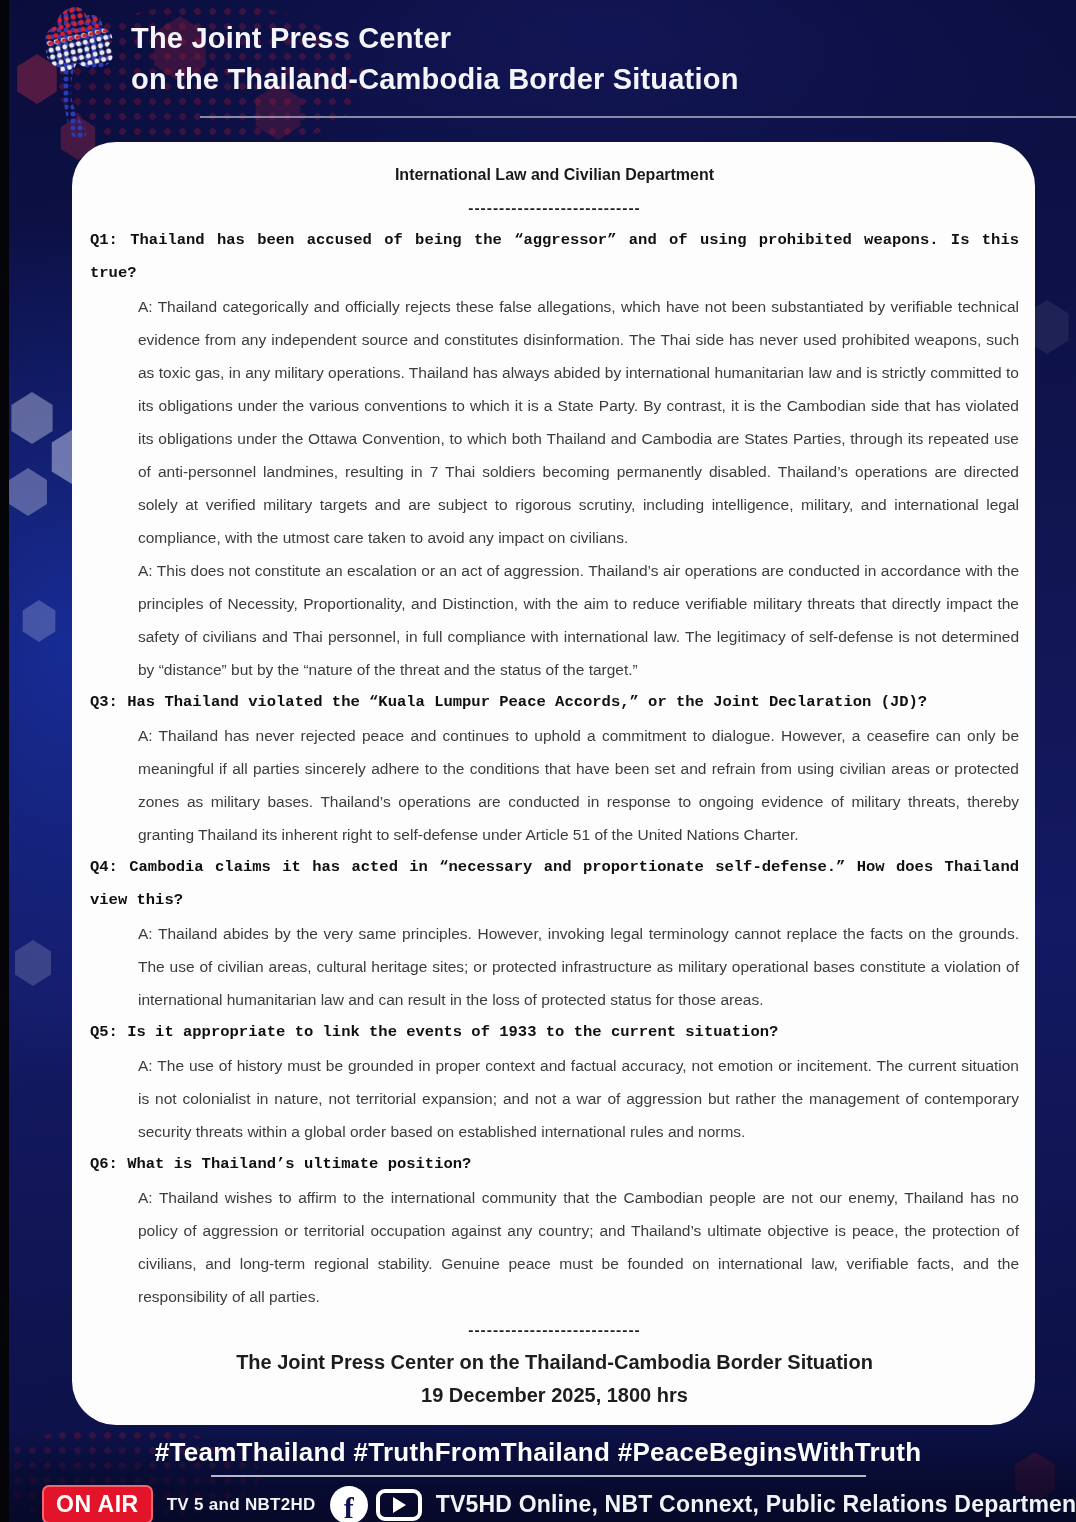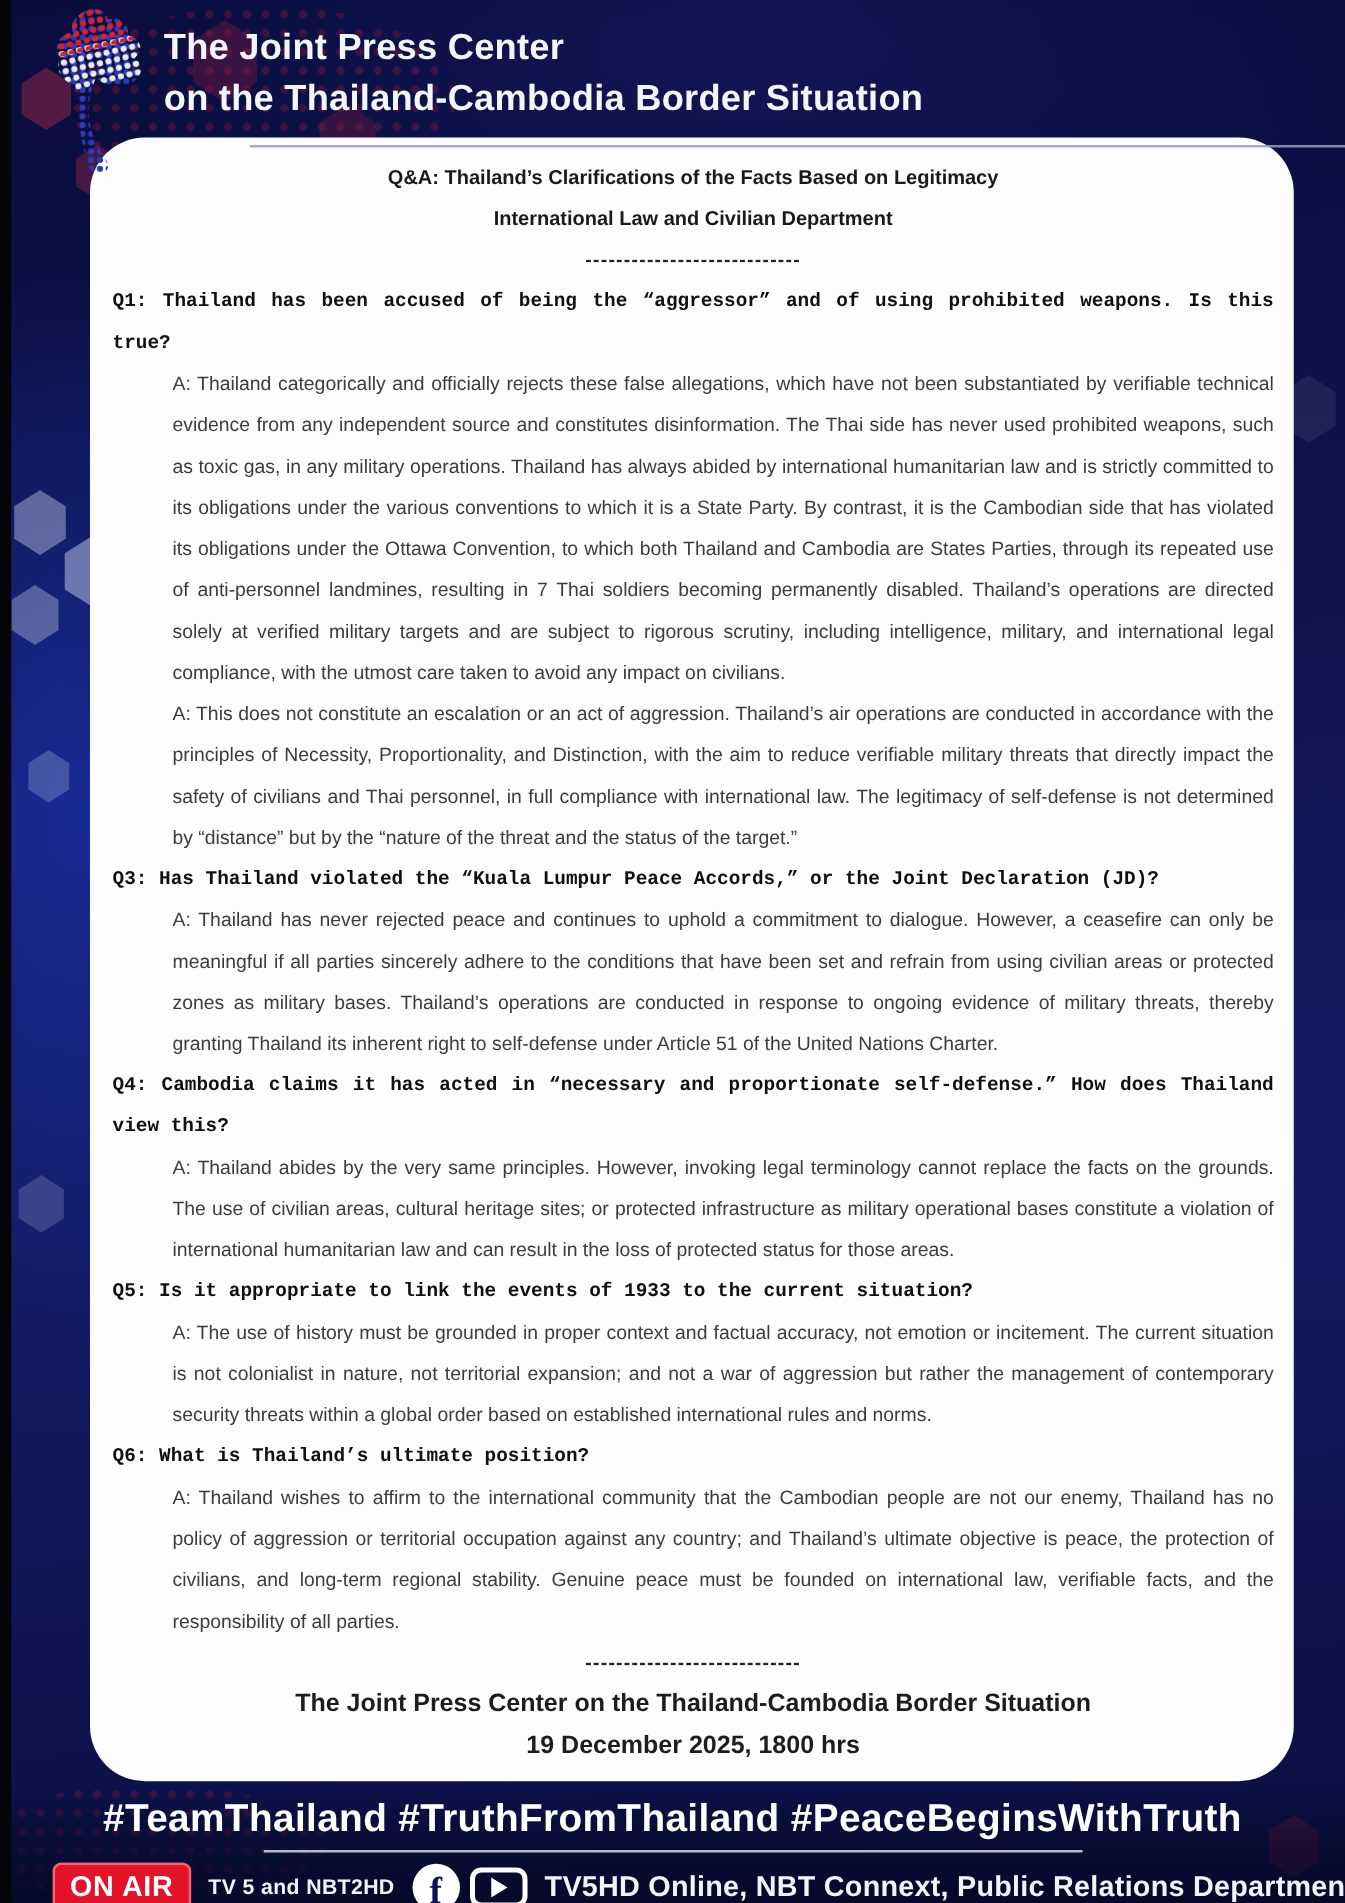--- a/index.html
+++ b/index.html
@@ -21,21 +21,21 @@
   
   .edge-strip{position:absolute;left:0;top:0;width:9px;height:100%;background:#050509;z-index:5;}
   .hex{position:absolute;clip-path:polygon(50% 0%,93% 25%,93% 75%,50% 100%,7% 75%,7% 25%);z-index:1;}
   .dots{
     position:absolute;z-index:1;border-radius:50%;
     background-image:radial-gradient(rgba(195,30,55,.55) 30%, transparent 32%);
     background-size:15px 15px;
   }
 
   
-  .header{position:relative;height:110px;z-index:4;}
+  .header{position:relative;height:142px;z-index:4;}
   .logo{position:absolute;left:26px;top:6px;z-index:2;}
   .title-block{position:absolute;left:131px;top:18px;z-index:2;}
   .title-line{color:#f4f5fa;font-weight:700;font-size:29px;line-height:41px;letter-spacing:.2px;}
   .header-rule{position:absolute;left:200px;right:0;top:116px;height:2px;background:#9aa0b8;opacity:.85;}
 
   
   .card{
     position:relative;z-index:3;
     margin-left:72px;width:963px;min-height:1283px;
     background:#fdfdfe;border-radius:44px;
@@ -47,21 +47,21 @@
   .doc-sep{ text-align:center;font-weight:700;color:#222;letter-spacing:1px; }
   .q{ text-align:justify;font-weight:700;color:#101010;font-size:15.5px;font-family:Liberation Mono, monospace; }
   .a{ text-align:justify;color:#3c3c3c;margin-left:48px; }
   .doc-footer-line{ text-align:center;font-weight:700;color:#1d1d1d;font-size:20px; }
 
   
   .footer{
     position:relative;z-index:4;margin-top:6px;padding:6px 0 16px 0;
     background:linear-gradient(180deg, rgba(8,10,45,0) 0%, rgba(6,8,38,.55) 40%, rgba(4,6,30,.85) 100%);
   }
-  .hashtags{ text-align:center;color:#ffffff;font-weight:700;font-size:31px;letter-spacing:.3px; }
+  .hashtags{ text-align:center;color:#ffffff;font-weight:700;font-size:26px;letter-spacing:.3px; }
   .footer-rule{ width:655px;height:2px;background:#c9cdd8;opacity:.9;margin:7px auto 8px auto; }
   .footer-row{ display:flex;align-items:center;margin-left:42px;gap:14px;white-space:nowrap; }
   .onair{
     background:#e3142a;color:#fff;font-weight:700;font-size:23px;
     padding:4px 12px;border-radius:7px;border:2px solid rgba(255,170,170,.55);
     letter-spacing:.5px;
   }
   .channels{ color:#f2f3f7;font-weight:700;font-size:17px;letter-spacing:.3px; }
   .social{ display:flex;align-items:center;gap:8px; }
   .fb-icon{
@@ -119,21 +119,20 @@
       </g>
     </svg>
     <div class="title-block">
       <div class="title-line">The Joint Press Center</div>
       <div class="title-line">on the Thailand-Cambodia Border Situation</div>
     </div>
     <div class="header-rule"></div>
   </div>
 
   <div class="card">
-    <p class="doc-title">Q&amp;A: Thailand’s Clarifications of the Facts Based on Legitimacy</p>
     <p class="doc-title">International Law and Civilian Department</p>
     <p class="doc-sep">----------------------------</p>
 
     <div>
       <p class="q">Q1: Thailand has been accused of being the “aggressor” and of using prohibited weapons. Is this true?</p>
       <p class="a">A: Thailand categorically and officially rejects these false allegations, which have not been substantiated by verifiable technical evidence from any independent source and constitutes disinformation. The Thai side has never used prohibited weapons, such as toxic gas, in any military operations. Thailand has always abided by international humanitarian law and is strictly committed to its obligations under the various conventions to which it is a State Party. By contrast, it is the Cambodian side that has violated its obligations under the Ottawa Convention, to which both Thailand and Cambodia are States Parties, through its repeated use of anti-personnel landmines, resulting in 7 Thai soldiers becoming permanently disabled. Thailand’s operations are directed solely at verified military targets and are subject to rigorous scrutiny, including intelligence, military, and international legal compliance, with the utmost care taken to avoid any impact on civilians.</p>
     </div>
     <div>
       <p class="a">A: This does not constitute an escalation or an act of aggression. Thailand’s air operations are conducted in accordance with the principles of Necessity, Proportionality, and Distinction, with the aim to reduce verifiable military threats that directly impact the safety of civilians and Thai personnel, in full compliance with international law. The legitimacy of self-defense is not determined by “distance” but by the “nature of the threat and the status of the target.”</p>
     </div>

